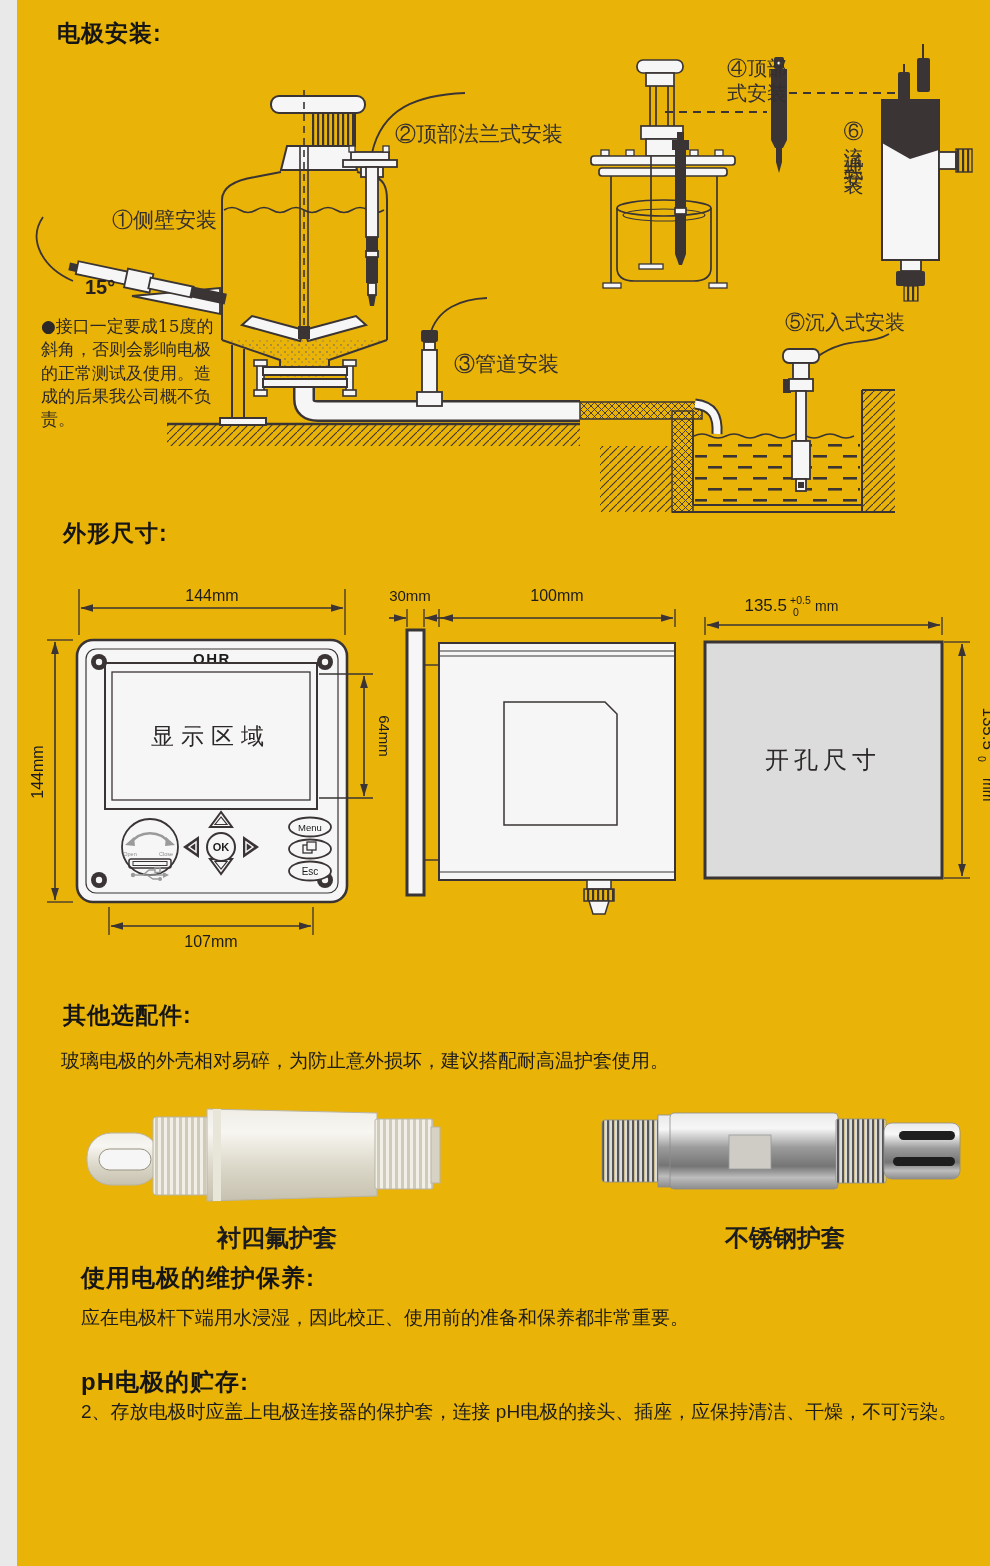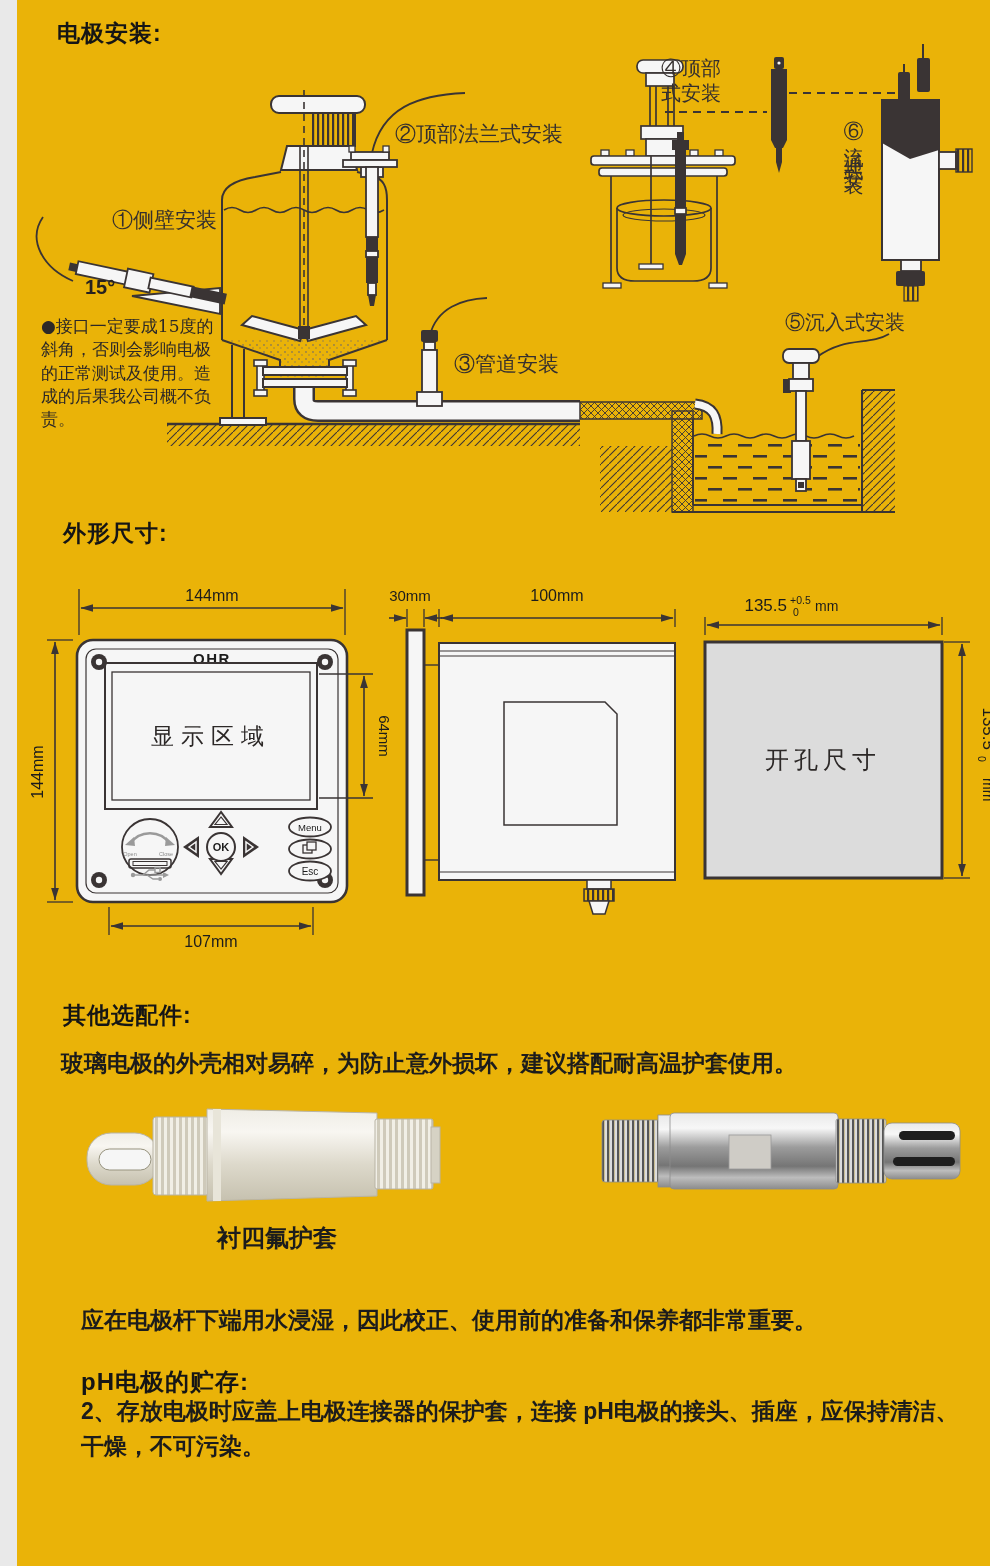--- a/index.html
+++ b/index.html
@@ -1,21 +1,21 @@
 <!DOCTYPE html>
 <html><head>
 <meta charset="utf-8">
 <style>
   html,body{margin:0;padding:0;background:#e9e9e9;}
   .page{position:relative;width:990px;height:1566px;background:#eab308;overflow:hidden;
         font-family:"Liberation Sans","DejaVu Sans",sans-serif;color:#1c1c1c;margin-left:17px;}
   .abs{position:absolute;}
   .h1{font-size:23px;font-weight:bold;color:#151515;letter-spacing:1px;}
   .h2{font-size:24px;font-weight:bold;color:#151515;letter-spacing:1px;}
-  .body-text{font-size:23px;font-weight:bold;color:#1c1c1c;}
+  .body-text{font-size:19px;font-weight:normal;color:#1c1c1c;}
   .dlabel{font-family:"DejaVu Serif","Liberation Serif",serif;color:#352f2e;font-size:21px;white-space:nowrap;}
   .dlabel-sm{font-family:"DejaVu Serif","Liberation Serif",serif;color:#352f2e;font-size:20px;white-space:nowrap;}
   .vertical{writing-mode:vertical-lr;letter-spacing:7px;}
   .warning{font-family:"DejaVu Serif","Liberation Serif",serif;font-size:17px;line-height:23.3px;color:#2c2827;width:178px;}
   .angle{font-size:20px;font-weight:bold;color:#262120;}
   .caption{font-size:24px;font-weight:bold;color:#1c1c1c;text-align:center;width:240px;}
   .storage p{margin:0;line-height:35px;}
   svg text{font-family:"Liberation Sans","DejaVu Sans",sans-serif;}
   svg .serif{font-family:"DejaVu Serif","Liberation Serif",serif;}
 </style>
@@ -207,21 +207,21 @@
       <rect x="775" y="441" width="18" height="38" fill="#f6f6f6"></rect>
       <rect x="779" y="479" width="10" height="12" fill="#f6f6f6"></rect>
       <rect x="781" y="482" width="6" height="6" fill="#3a3434" stroke="none"></rect>
     </g>
   </svg>
 
   <div class="abs dlabel" style="left:95px;top:206px;">①侧壁安装</div>
   <div class="abs angle" style="left:68px;top:276px;">15°</div>
   <div class="abs dlabel" style="left:378px;top:120px;">②顶部法兰式安装</div>
   <div class="abs dlabel" style="left:437px;top:350px;">③管道安装</div>
-  <div class="abs dlabel-sm" style="left:644px;top:56px;line-height:25px;">
+  <div class="abs dlabel-sm" style="left:710px;top:56px;line-height:25px;">
     <div>④顶部</div>
     <div>式安装</div>
   </div>
   <div class="abs dlabel-sm" style="left:768px;top:309px;">⑤沉入式安装</div>
   <div class="abs dlabel-sm vertical" style="left:824px;top:104px;height:180px;">⑥流通式安装</div>
   <div class="abs warning" style="left:24px;top:315px;">●接口一定要成15度的斜角，否则会影响电极的正常测试及使用。造成的后果我公司概不负责。</div>
 
   <div class="abs h1" style="left:46px;top:518px;">外形尺寸:</div>
 
   <svg class="abs" style="left:0;top:515px;" width="990" height="480" viewBox="0 0 990 480">
@@ -429,21 +429,23 @@
       <rect x="653" y="18" width="168" height="76" rx="4" fill="url(#sg)"></rect>
       <rect x="712" y="40" width="42" height="34" fill="#cfccc6" stroke="#9a9a9a"></rect>
       <rect x="819" y="24" width="50" height="64" rx="2" fill="url(#sthr)"></rect>
       <rect x="867" y="28" width="76" height="56" rx="8" fill="url(#sg)"></rect>
       <rect x="882" y="36" width="56" height="9" rx="4.5" fill="#1e1e1e" stroke="none"></rect>
       <rect x="876" y="62" width="62" height="9" rx="4.5" fill="#1e1e1e" stroke="none"></rect>
     </g>
   </svg>
 
   <div class="abs caption" style="left:140px;top:1222px;">衬四氟护套</div>
-
+  <div class="abs caption" style="left:648px;top:1222px;">不锈钢护套</div>
+
+  <div class="abs h2" style="left:64px;top:1262px;">使用电极的维护保养:</div>
   <div class="abs body-text" style="left:64px;top:1305px;width:900px;">应在电极杆下端用水浸湿，因此校正、使用前的准备和保养都非常重要。</div>
 
   <div class="abs h2" style="left:64px;top:1366px;">pH电极的贮存:</div>
   <div class="abs body-text storage" style="left:64px;top:1394px;width:884px;">
     <p>2、存放电极时应盖上电极连接器的保护套，连接 pH电极的接头、插座，应保持清洁、干燥，不可污染。</p>
   </div>
 
 </div>
 
 </body></html>

